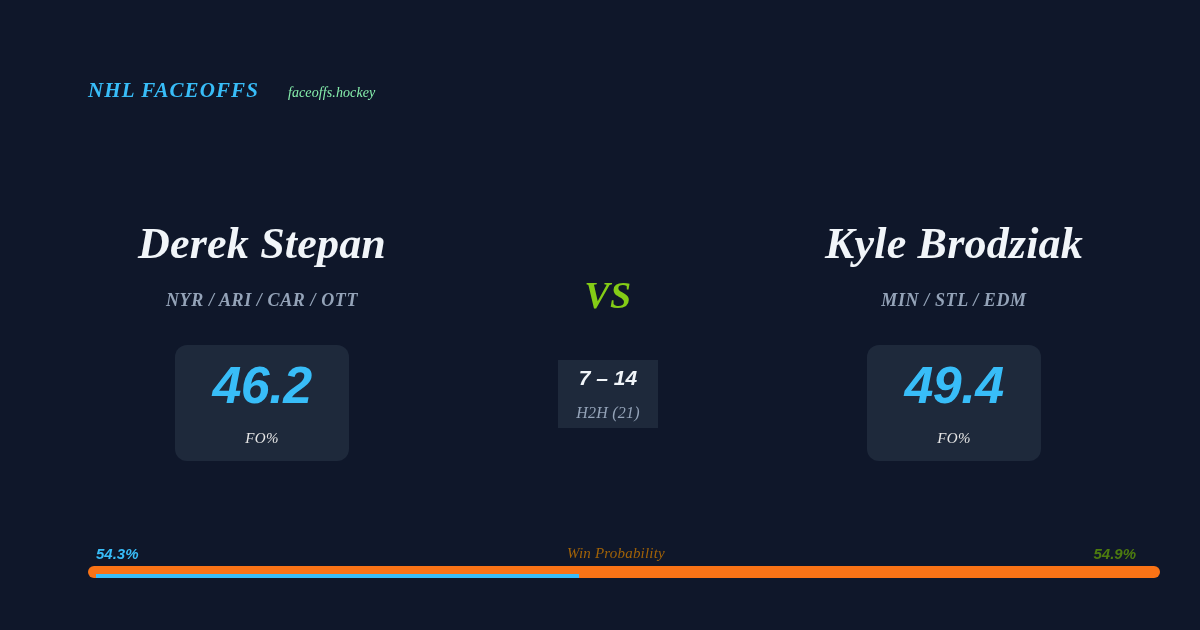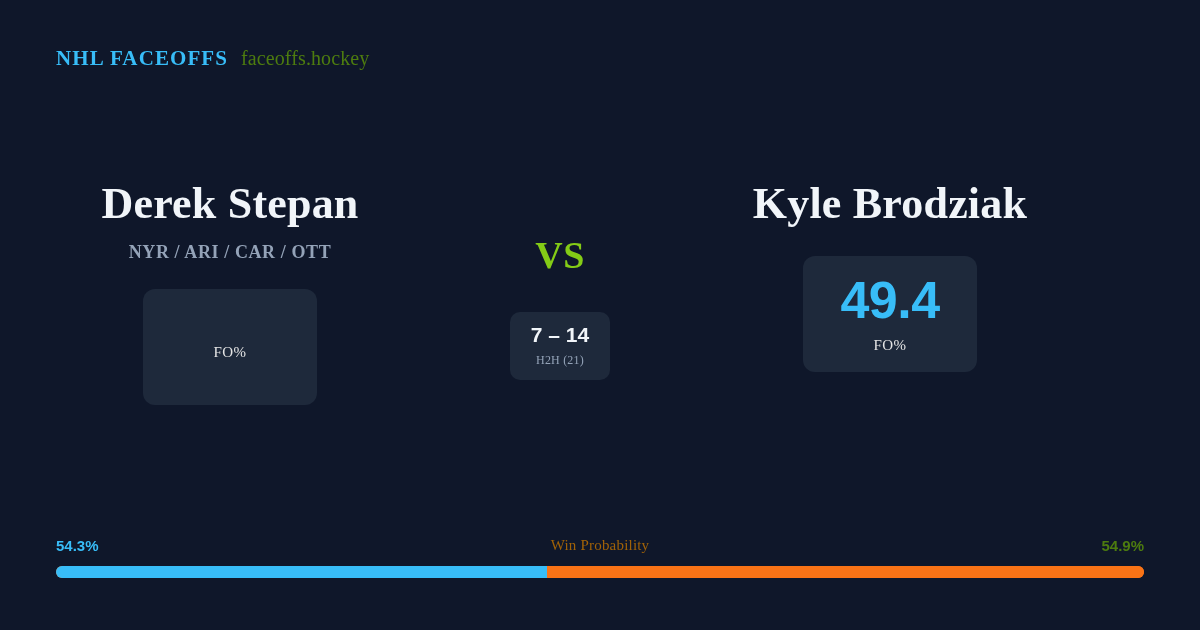--- a/index.html
+++ b/index.html
@@ -1,15 +1,15 @@
 <!DOCTYPE html>
 <html><head>
 <meta charset="utf-8">
 <style>
-  * { margin: 0; padding: 0; box-sizing: border-box; }
+  * { margin: 8px; padding: 0; box-sizing: border-box; font-style: italic; }
 
   html, body {
     width: 1200px;
     height: 630px;
     overflow: hidden;
   }
 
   body {
     background: #0f172a;
     font-family: "Liberation Sans", sans-serif;
@@ -28,22 +28,22 @@
   .brand-title {
     font-family: "Liberation Serif", serif;
     font-weight: 700;
     font-size: 21px;
     letter-spacing: 1.1px;
     color: #38bdf8;
     line-height: 1;
   }
   .brand-domain {
     font-family: "Liberation Serif", serif;
-    font-size: 20px;
-    color: #4d7c0f;
+    font-size: 14px;
+    color: #86efac;
     letter-spacing: 0.1px;
     line-height: 1;
   }
 
   
   .matchup {
     position: absolute;
     left: 0;
     top: 178px;
     width: 1200px;
@@ -123,39 +123,39 @@
     color: #84cc16;
     letter-spacing: 0.5px;
     line-height: 1;
   }
 
   .h2h-box {
     margin-top: 38px;
     width: 100px;
     height: 68px;
     background: #1e293b;
-    border-radius: 10px;
+    border-radius: 0;
     display: flex;
     flex-direction: column;
     align-items: center;
     justify-content: center;
   }
 
   .h2h-score {
     font-family: "Liberation Sans", sans-serif;
     font-weight: 700;
     font-size: 21px;
     color: #f1f5f9;
     line-height: 1;
     white-space: nowrap;
   }
 
   .h2h-label {
     font-family: "Liberation Serif", serif;
-    font-size: 12px;
+    font-size: 16px;
     color: #94a3b8;
     margin-top: 8px;
     letter-spacing: 0.2px;
     white-space: nowrap;
   }
 
   
   .winprob {
     position: absolute;
     left: 56px;
@@ -232,34 +232,36 @@
   <span class="brand-title" style="color: rgb(56, 189, 248);">NHL FACEOFFS</span>
   <span class="brand-domain">faceoffs.hockey</span>
 </div>
 
 <div class="matchup">
 
   <div class="player">
     <div class="player-name">Derek Stepan</div>
     <div class="player-teams">NYR / ARI / CAR / OTT</div>
     <div class="stat-card" style="background: rgb(30, 41, 59);">
+      <div class="stat-value" style="color: rgb(56, 189, 248);">46.2</div>
       <div class="stat-label">FO%</div>
     </div>
   </div>
 
   <div class="center">
     <div class="vs-text">VS</div>
     <div class="h2h-box" style="background: rgb(30, 41, 59);">
       <div class="h2h-score">7 – 14</div>
       <div class="h2h-label">H2H (21)</div>
     </div>
   </div>
 
   <div class="player">
     <div class="player-name">Kyle Brodziak</div>
+    <div class="player-teams">MIN / STL / EDM</div>
     <div class="stat-card" style="background: rgb(30, 41, 59);">
       <div class="stat-value" style="color: rgb(56, 189, 248);">49.4</div>
       <div class="stat-label">FO%</div>
     </div>
   </div>
 
 </div>
 
 <div class="winprob">
   <div class="winprob-labels">

